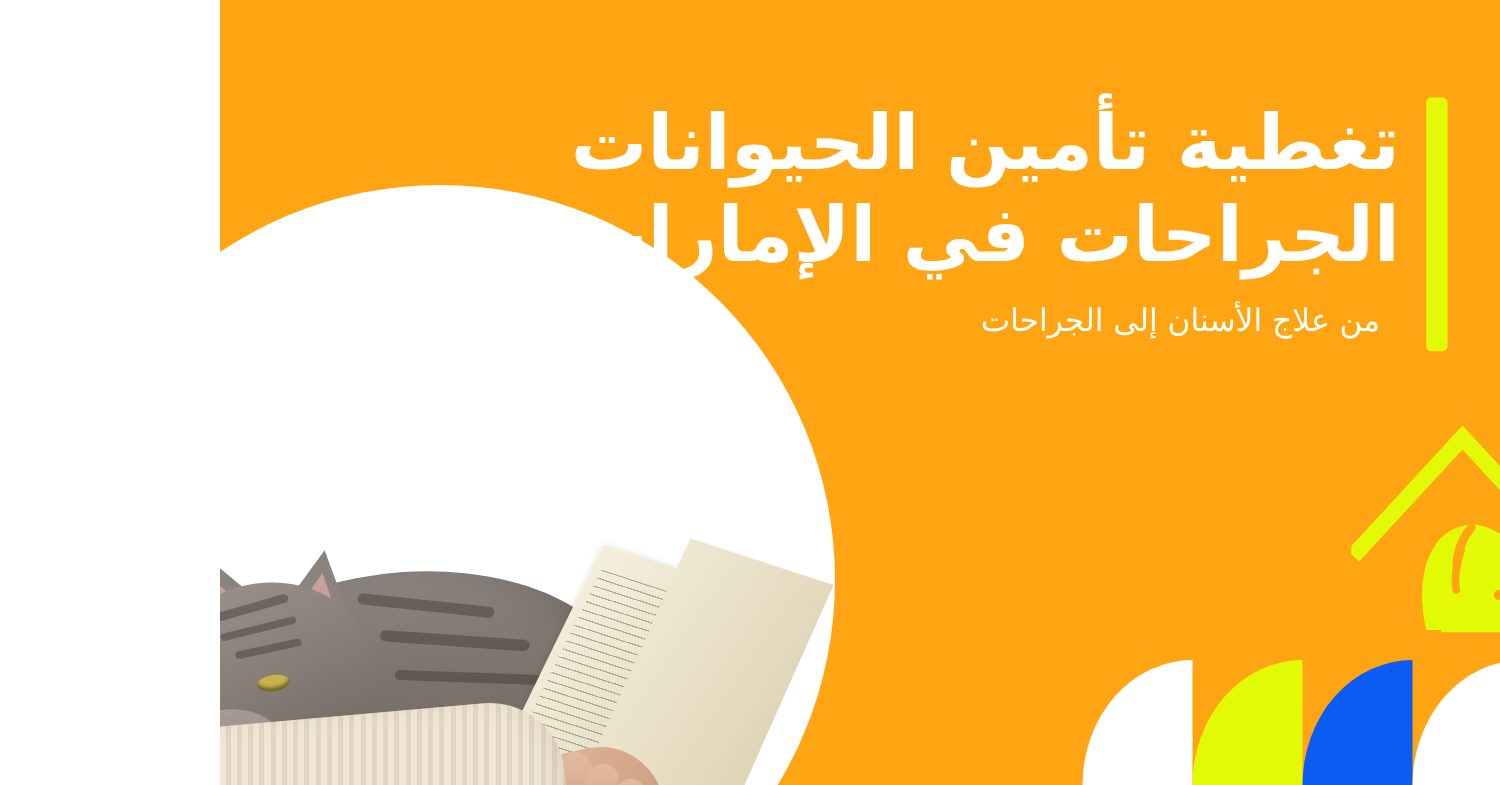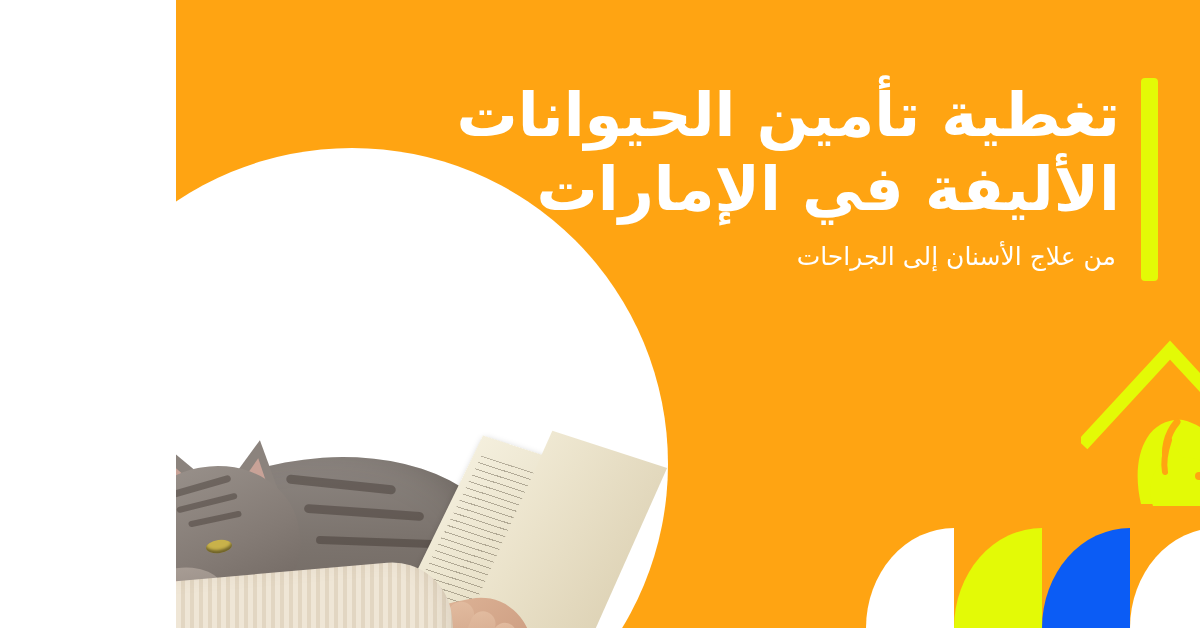--- a/index.html
+++ b/index.html
@@ -208,21 +208,21 @@
     margin: 0;
     color: #FFFFFF;
     font-size: 61px;
     line-height: 1.22;
     font-weight: 700;
     letter-spacing: 0px;
     direction: rtl;
   }
   .headline .l2 { display: block; }
   .subhead {
-    margin: 14px 4px 0 0;
+    margin: 14px 16px 0 0;
     color: #FFFFFF;
     font-size: 25px;
     font-weight: 400;
     line-height: 1.3;
     direction: rtl;
   }
 
   
   .pet-logo {
     position: absolute;
@@ -287,21 +287,21 @@
       <div class="finger" style="left:452px;top:474px;width:24px;height:52px;transform:rotate(20deg);"></div>
 
       <div class="sleeve"></div>
     </div>
   </div>
 
   <div class="headline-wrap">
     <div class="accent-bar" style="background: rgb(227, 250, 6);"></div>
     <h1 class="headline">
       <span class="l1">تغطية تأمين الحيوانات</span>
-      <span class="l2">الأليفة في الإمارات</span>
+      <span class="l2">الجراحات في الإمارات</span>
     </h1>
     <p class="subhead">من علاج الأسنان إلى الجراحات</p>
   </div>
 
   <div class="pet-logo">
     <svg viewBox="0 0 178 170" width="178" height="170" aria-hidden="true">
 
       <g>
         <path d="M6 104 L89 14 L172 104" fill="none" stroke="#E3FA06" stroke-width="13" stroke-linecap="square" stroke-linejoin="miter"></path>
       </g>

